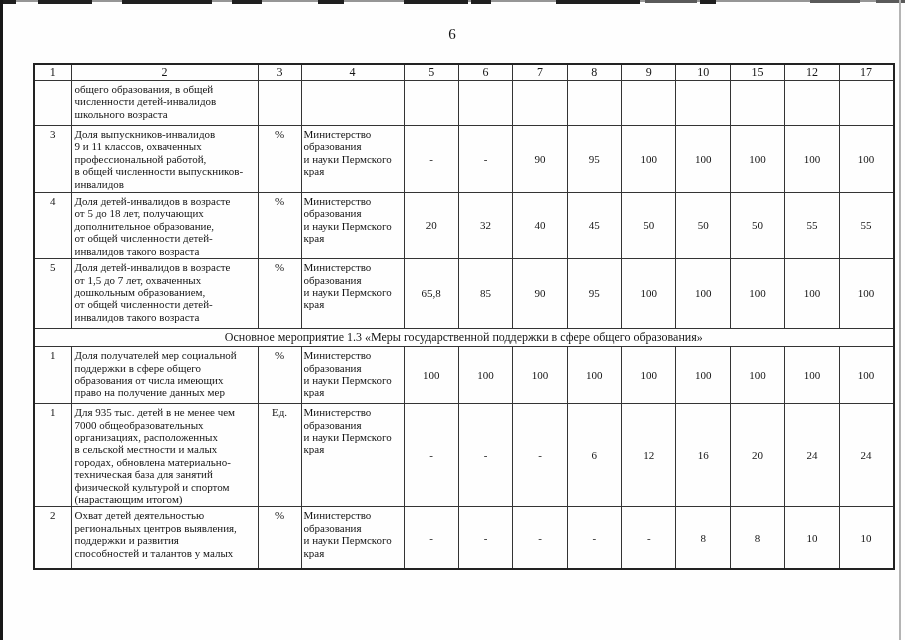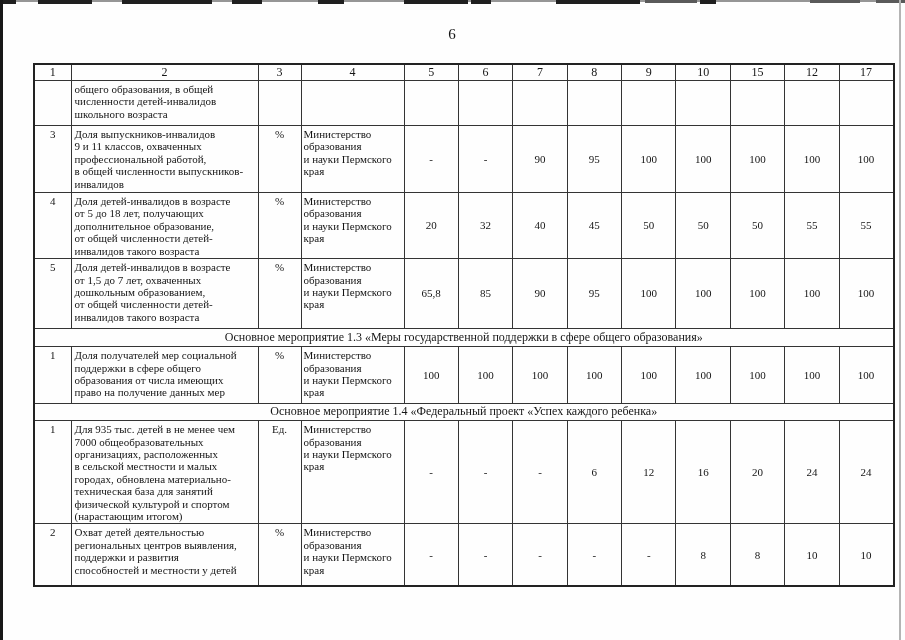--- a/index.html
+++ b/index.html
@@ -216,23 +216,20 @@
           <td class="value">100</td>
           <td class="value">100</td>
           <td class="value">100</td>
           <td class="value">100</td>
           <td class="value">100</td>
           <td class="value">100</td>
           <td class="value">100</td>
           <td class="value">100</td>
           <td class="value">100</td>
         </tr>
-        <tr class="row-6">
-          <td colspan="13" class="section-cell">Основное мероприятие 1.4 «Федеральный проект «Успех каждого ребенка»</td>
-        </tr>
         <tr class="row-7">
           <td class="num">1</td>
           <td class="name">Для 935 тыс. детей в не менее чем
 7000 общеобразовательных
 организациях, расположенных
 в сельской местности и малых
 городах, обновлена материально-
 техническая база для занятий
 физической культурой и спортом
 (нарастающим итогом)</td>
@@ -249,21 +246,21 @@
           <td class="value">16</td>
           <td class="value">20</td>
           <td class="value">24</td>
           <td class="value">24</td>
         </tr>
         <tr class="row-8">
           <td class="num">2</td>
           <td class="name">Охват детей деятельностью
 региональных центров выявления,
 поддержки и развития
-способностей и местности у детей</td>
+способностей и талантов у малых</td>
           <td class="unit">%</td>
           <td class="ministry">Министерство
 образования
 и науки Пермского
 края</td>
           <td class="value">-</td>
           <td class="value">-</td>
           <td class="value">-</td>
           <td class="value">-</td>
           <td class="value">-</td>

